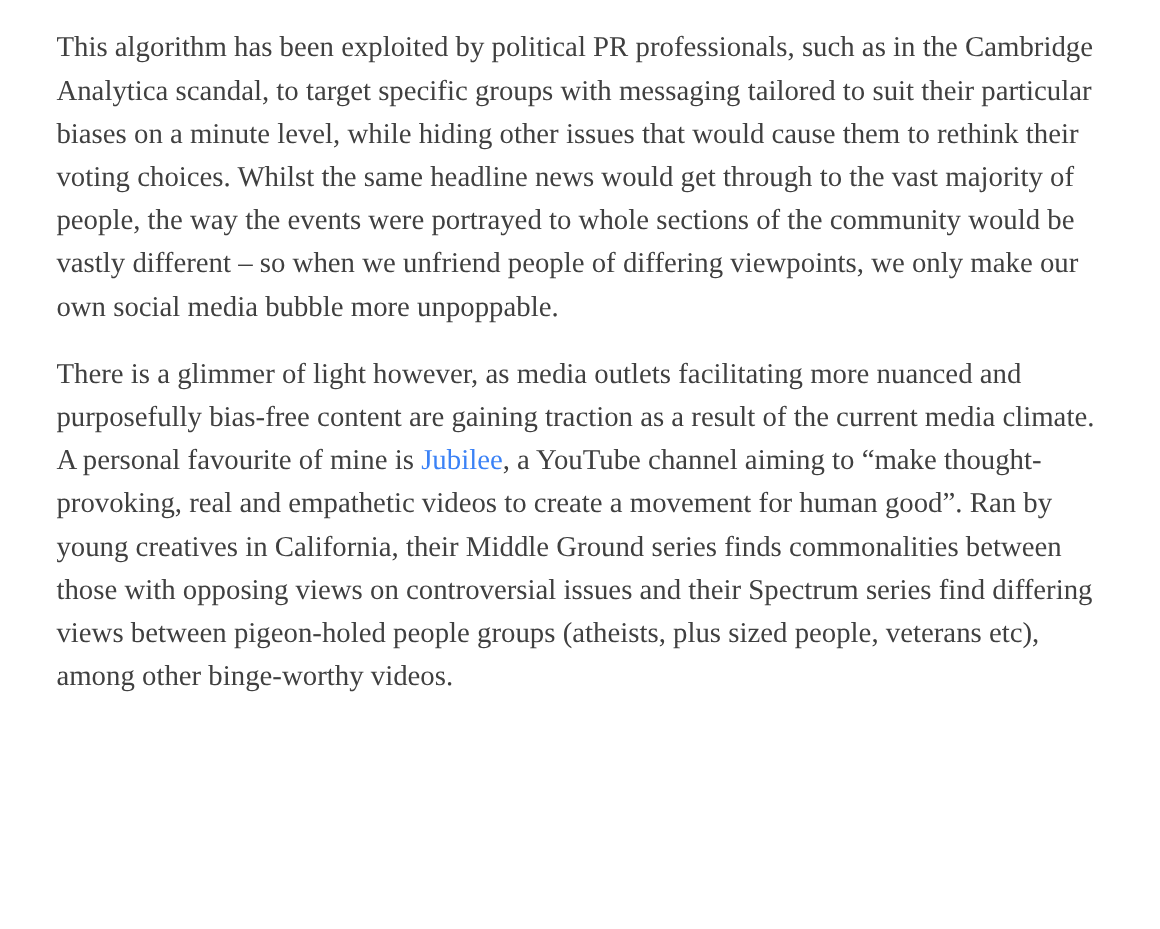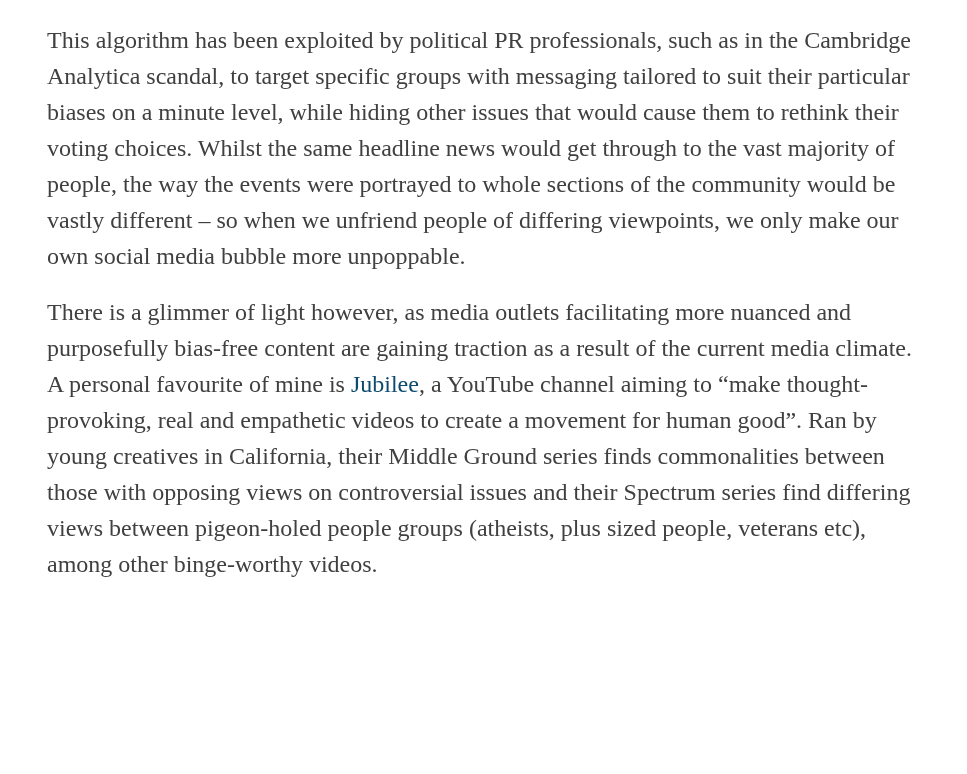--- a/index.html
+++ b/index.html
@@ -24,21 +24,21 @@
     color: #404040;
     text-align: left;
   }
   .article p {
     margin: 0 0 20px 0;
   }
   .article p:last-child {
     margin-bottom: 0;
   }
   .inline-link {
-    color: #0c4a6e;
+    color: #3b82f6;
     text-decoration: none;
     cursor: pointer;
   }
 </style>
 </head>
 <body>
 
 <div class="page">
   <div class="article">
 

